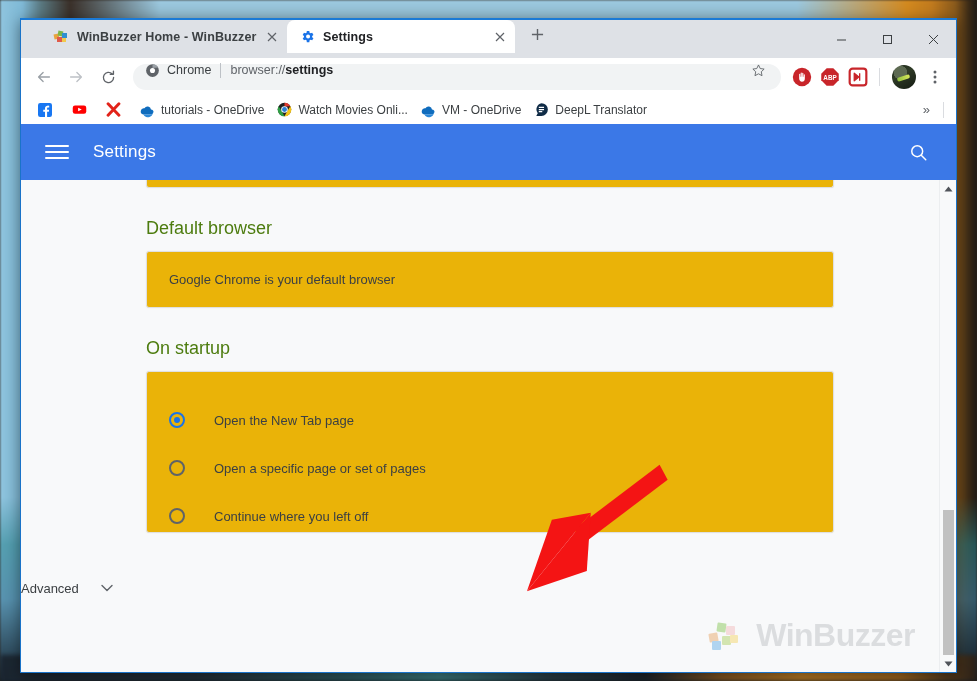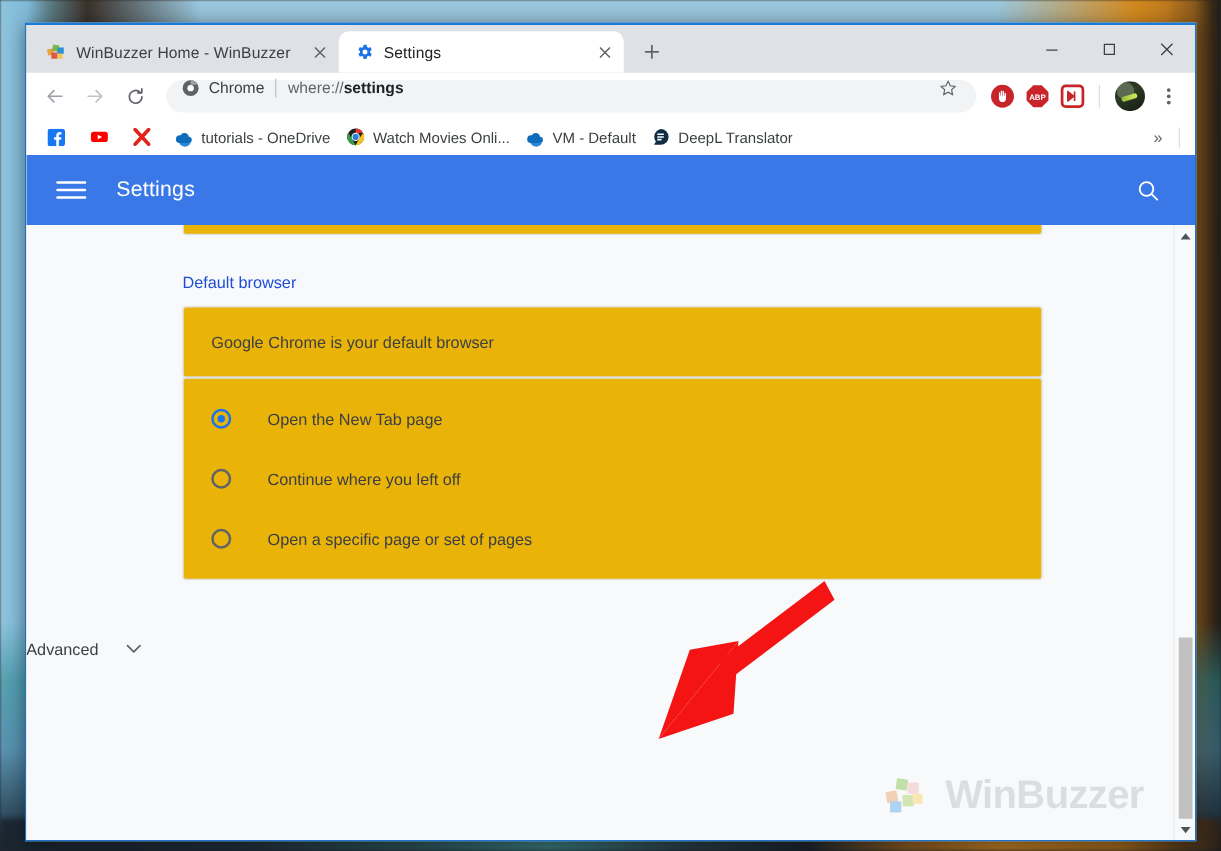--- a/index.html
+++ b/index.html
@@ -57,23 +57,24 @@
     border-top: 2px solid #1b7ad6;
     box-shadow: 0 3px 14px rgba(0,0,0,.45);
     display: flex; flex-direction: column;
     overflow: hidden;
   }
 
   
   #tabstrip {
     height: 38px;
     background: #dee1e6;
-    display: flex; align-items: flex-end;
+    display: flex; 
     position: relative;
-    padding-left: 4px;
+    padding-left: 20px;
+    font-weight: bold;
   }
   .tab {
     height: 33px;
     display: flex; align-items: center;
     padding: 0 6px 0 12px;
     border-radius: 8px 8px 0 0;
     font-size: 12.5px;
     color: #3c4043;
     position: relative;
     cursor: default;
@@ -209,28 +210,28 @@
     margin: 0 105px 0 125px;
     box-shadow: 0 0 2px rgba(0,0,0,.06);
   }
   .card-top-clip {
     height: 16px;
     margin-top: -8px;
     border-top: none;
   }
   .section-label {
     margin: 30px 0 12px 125px;
-    font-size: 13px; color: #1d4ed8;
+    font-size: 18px; color: #4d7c0f;
   }
   .card-row {
     padding: 20px 22px;
     font-size: 13px; color: #3c4043;
   }
   .radio-row {
-    display: flex; align-items: center;
+    display: flex; align-items: flex-end;
     height: 48px; padding: 0 22px;
     font-size: 13px; color: #3c4043;
     cursor: pointer;
   }
   .radio {
     width: 16px; height: 16px; flex: 0 0 16px;
     border-radius: 50%;
     border: 2px solid #5f6368;
     margin-right: 29px;
     position: relative;
@@ -370,21 +371,21 @@
     <div id="omnibox">
       <span id="chromebadge">
         <svg width="15" height="15" viewBox="0 0 20 20">
           <circle cx="10" cy="10" r="8.5" fill="#5f6368"></circle>
           <circle cx="10" cy="10" r="3.4" fill="#ffffff"></circle>
           <path d="M10 1.5 A8.5 8.5 0 0 1 17.4 6 L10 6.6 Z" fill="#9aa0a6"></path>
         </svg>
         <span class="label">Chrome</span>
       </span>
       <span id="omnisep"></span>
-      <span id="urltext"><span>where://</span><b>settings</b></span>
+      <span id="urltext"><span>browser://</span><b>settings</b></span>
       <span id="starbtn">
         <svg width="15" height="15" viewBox="0 0 20 20">
             <path d="M10 2.6 L12.3 7.4 L17.5 8.1 L13.7 11.7 L14.7 16.9 L10 14.4 L5.3 16.9 L6.3 11.7 L2.5 8.1 L7.7 7.4 Z" stroke="#5f6368" stroke-width="1.2" fill="none"></path>
           </svg>
       </span>
     </div>
 
     <div class="extico">
       <svg width="20" height="20" viewBox="0 0 24 24">
         <circle cx="12" cy="12" r="11" fill="#c8252a"></circle>
@@ -470,21 +471,21 @@
       <span class="bmlabel">Watch Movies Onli...</span>
     </div>
 
     <div class="bm">
       <span class="bmicon">
         <svg width="16" height="16" viewBox="0 0 20 20">
           <path d="M5.4 15.5h9.3a3.1 3.1 0 0 0 .3-6.2 4.4 4.4 0 0 0-8.2-1.5 3.4 3.4 0 0 0-1.4 7.7z" fill="#0f6cbd"></path>
           <path d="M5.4 15.5h9.3a3.1 3.1 0 0 0 2.1-5.4 4.2 4.2 0 0 1-11.4 5.4z" fill="#2b88d8"></path>
         </svg>
       </span>
-      <span class="bmlabel">VM - Default</span>
+      <span class="bmlabel">VM - OneDrive</span>
     </div>
 
     <div class="bm">
       <span class="bmicon">
         <svg width="15" height="15" viewBox="0 0 20 20">
           <path d="M10 1.5 A8.5 8.5 0 0 1 10 18.5 L3 18.5 L5 15 A8.5 8.5 0 0 1 10 1.5 Z" fill="#0f2b46"></path>
           <path d="M6.4 6.3h7v1.7h-7z M6.4 9.2h7v1.7h-7z M6.4 12.1h4.6v1.7H6.4z" fill="#fff"></path>
         </svg>
       </span>
       <span class="bmlabel">DeepL Translator</span>
@@ -516,32 +517,33 @@
     <div id="content">
       <div id="content-inner">
 
         <div class="card card-top-clip"></div>
 
         <div class="section-label">Default browser</div>
         <div class="card">
           <div class="card-row">Google Chrome is your default browser</div>
         </div>
 
+        <div class="section-label">On startup</div>
         <div class="card" style="padding:8px 0;">
           <div class="radio-row">
             <span class="radio checked"></span>
             <span>Open the New Tab page</span>
           </div>
           <div class="radio-row">
             <span class="radio"></span>
-            <span>Continue where you left off</span>
+            <span>Open a specific page or set of pages</span>
           </div>
           <div class="radio-row">
             <span class="radio"></span>
-            <span>Open a specific page or set of pages</span>
+            <span>Continue where you left off</span>
           </div>
         </div>
 
         <div id="advanced-row">
           <span>Advanced</span>
           <span id="adv-caret">
             <svg width="12" height="8" viewBox="0 0 12 8">
                 <path d="M1 1.5 L6 6.5 L11 1.5" stroke="#5f6368" stroke-width="1.4" fill="none" stroke-linecap="round" stroke-linejoin="round"></path>
               </svg>
           </span>

